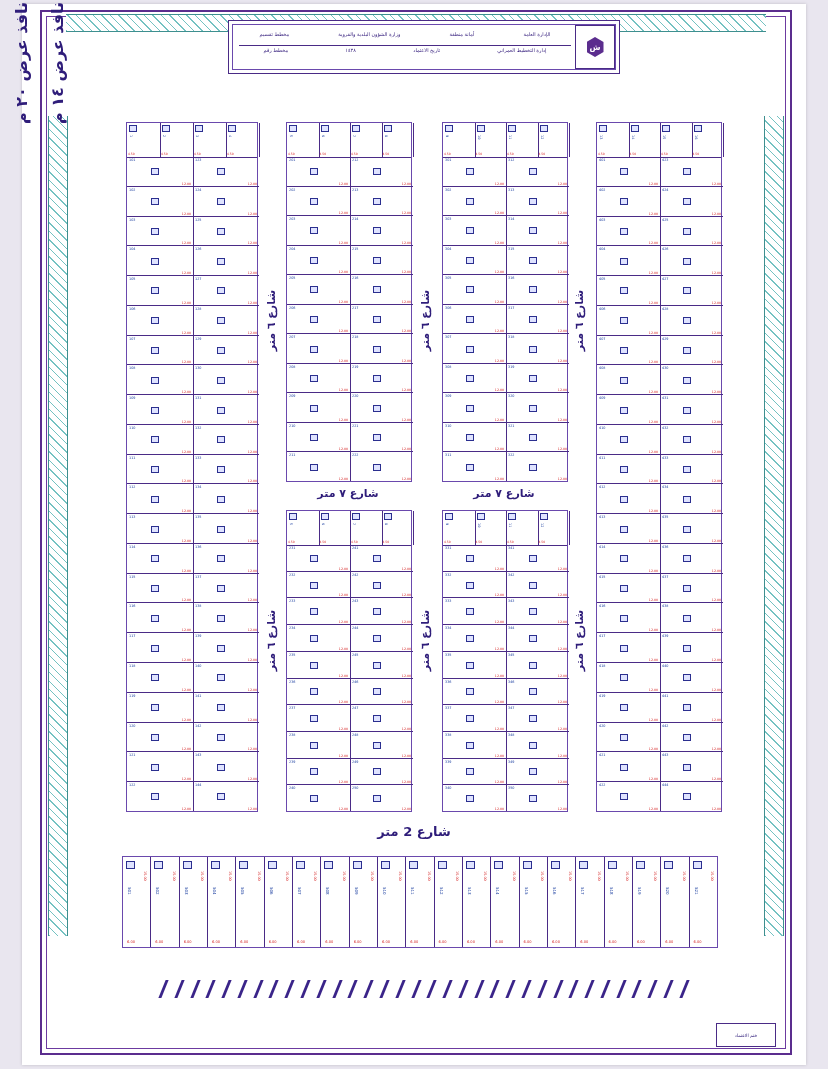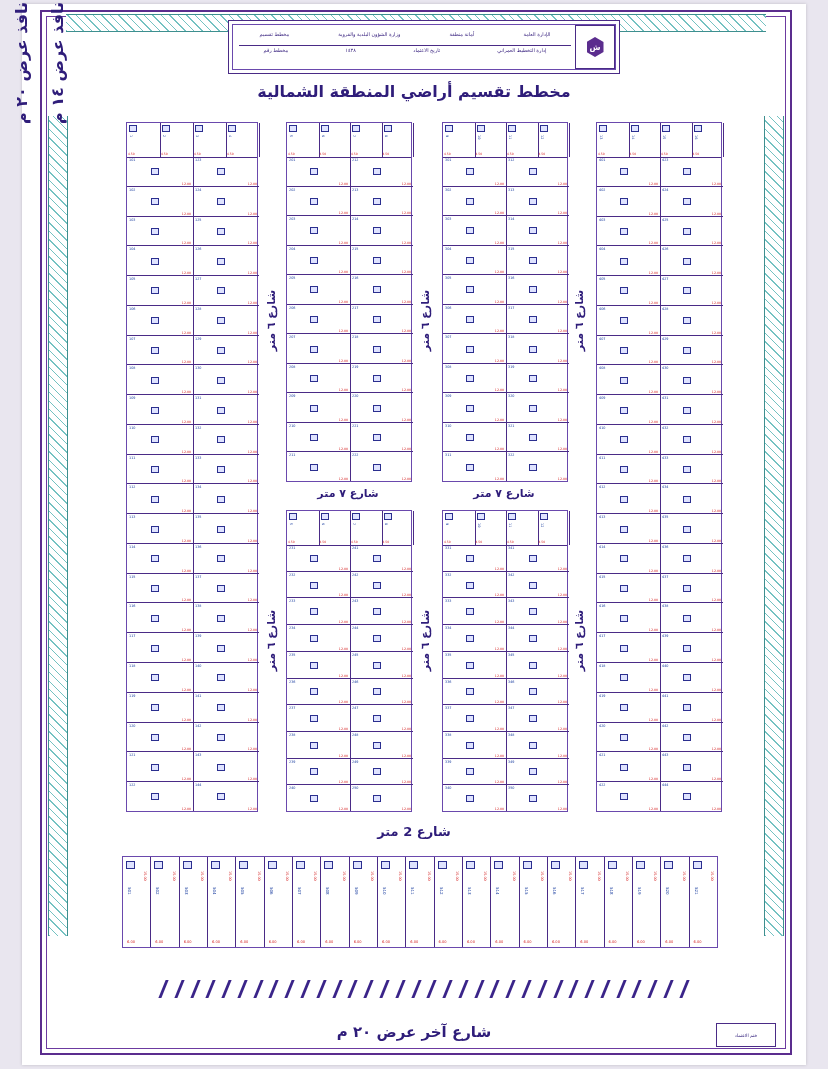--- a/index.html
+++ b/index.html
@@ -354,22 +354,20 @@
       <span class="seg">مخطط رقم</span>
       <span class="seg">١٤٣٨</span>
       <span class="seg">تاريخ الاعتماد</span>
       <span class="seg">إدارة التخطيط العمراني</span>
     </div>
     <div class="tb-logo">
       <div class="logo-hex">ش</div>
     </div>
   </div>
 
-  <div class="label-ar" id="main-heading">مخطط تقسيم أراضي المنطقة الشمالية</div>
-  <div class="label-ar" id="bottom-heading">شارع آخر عرض ٢٠ م</div>
 
   <div id="street-left">
     <span>شارع نافذ عرض ١٤ م</span>
   </div>
   <div id="street-right">
     <span>شارع نافذ عرض ٢٠ م</span>
   </div>
 
   <div class="block" id="block-a" style="left:104px;  top:118px; width:130px; height:688px;">
       <div class="hdr">

